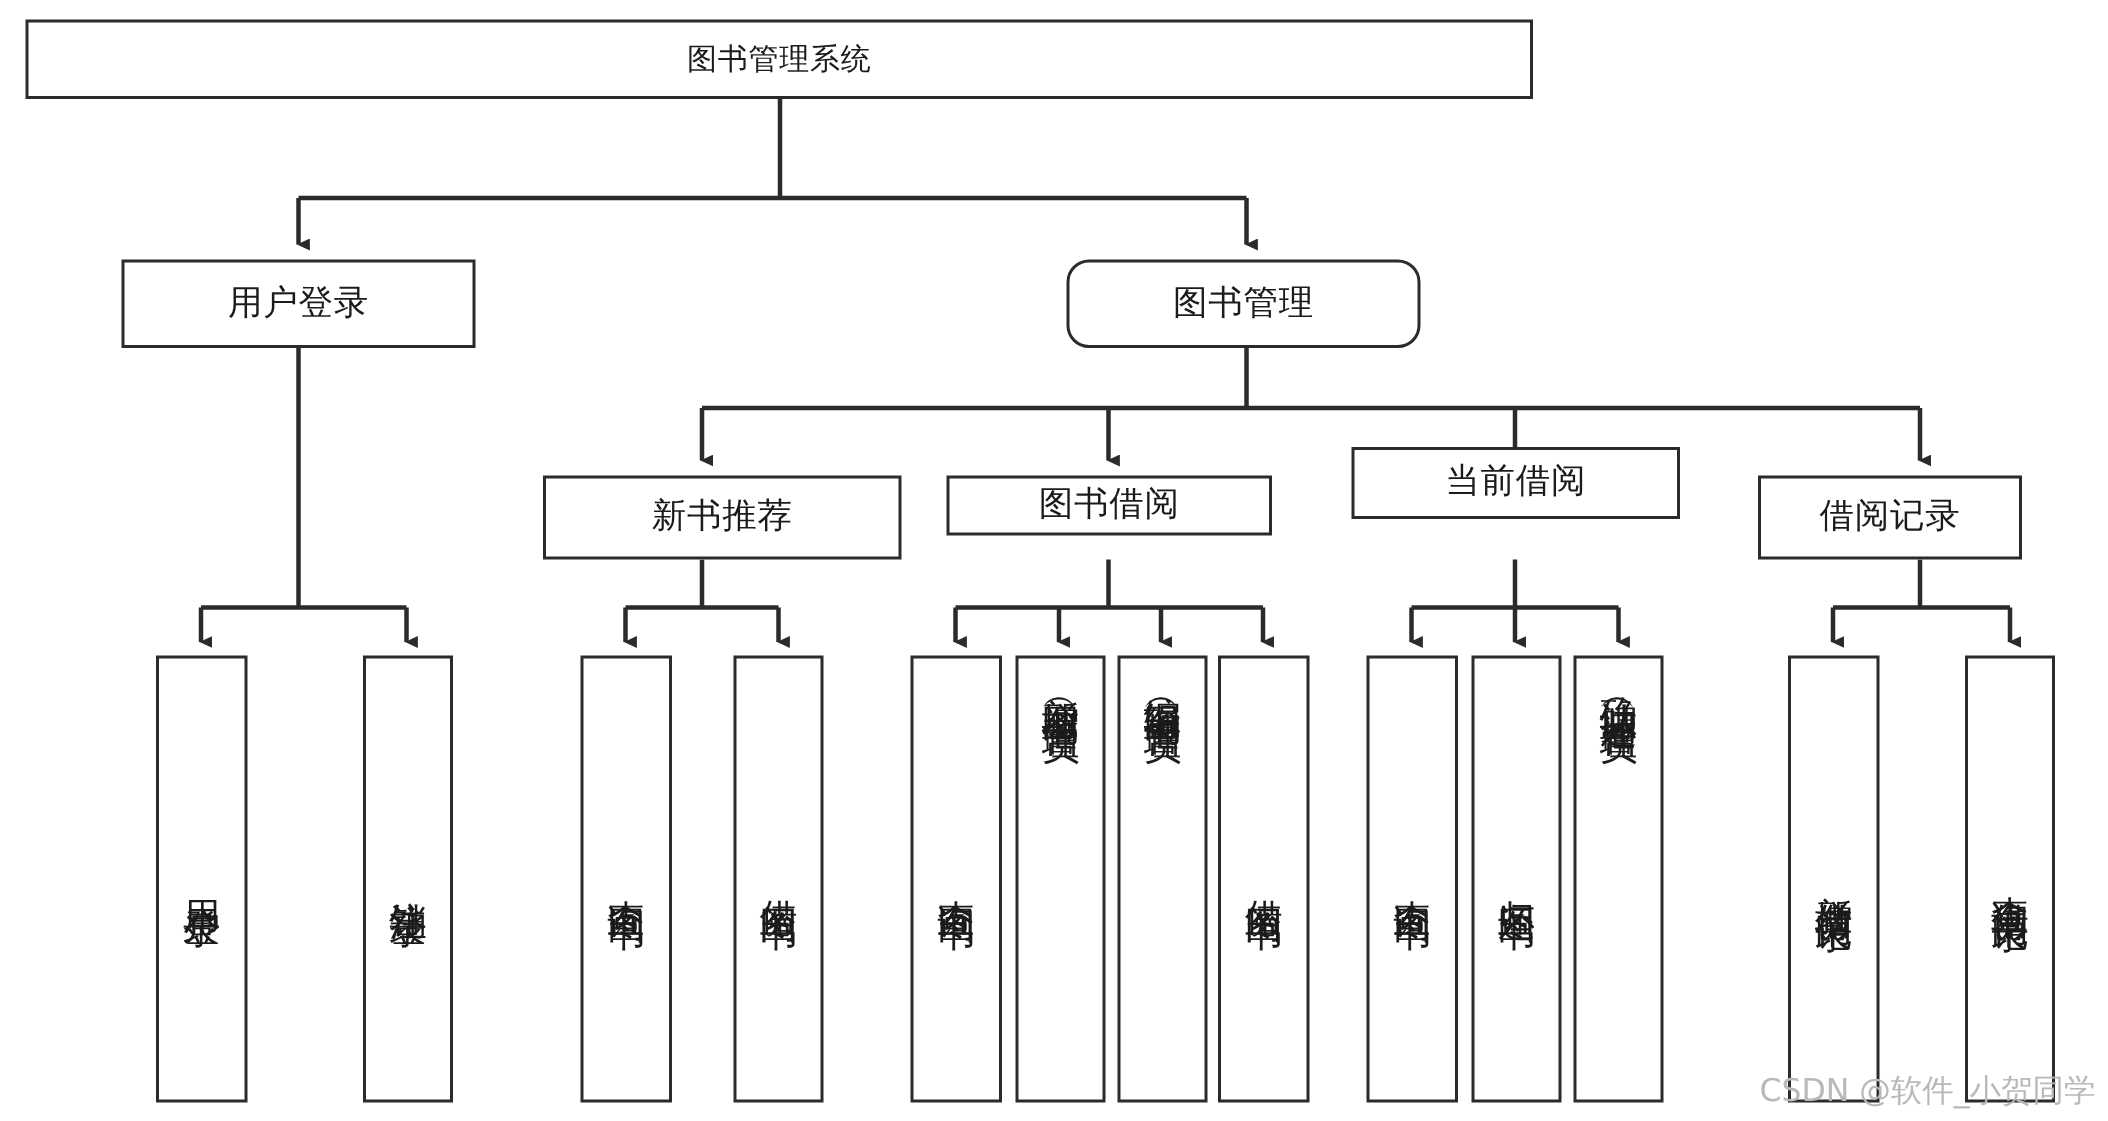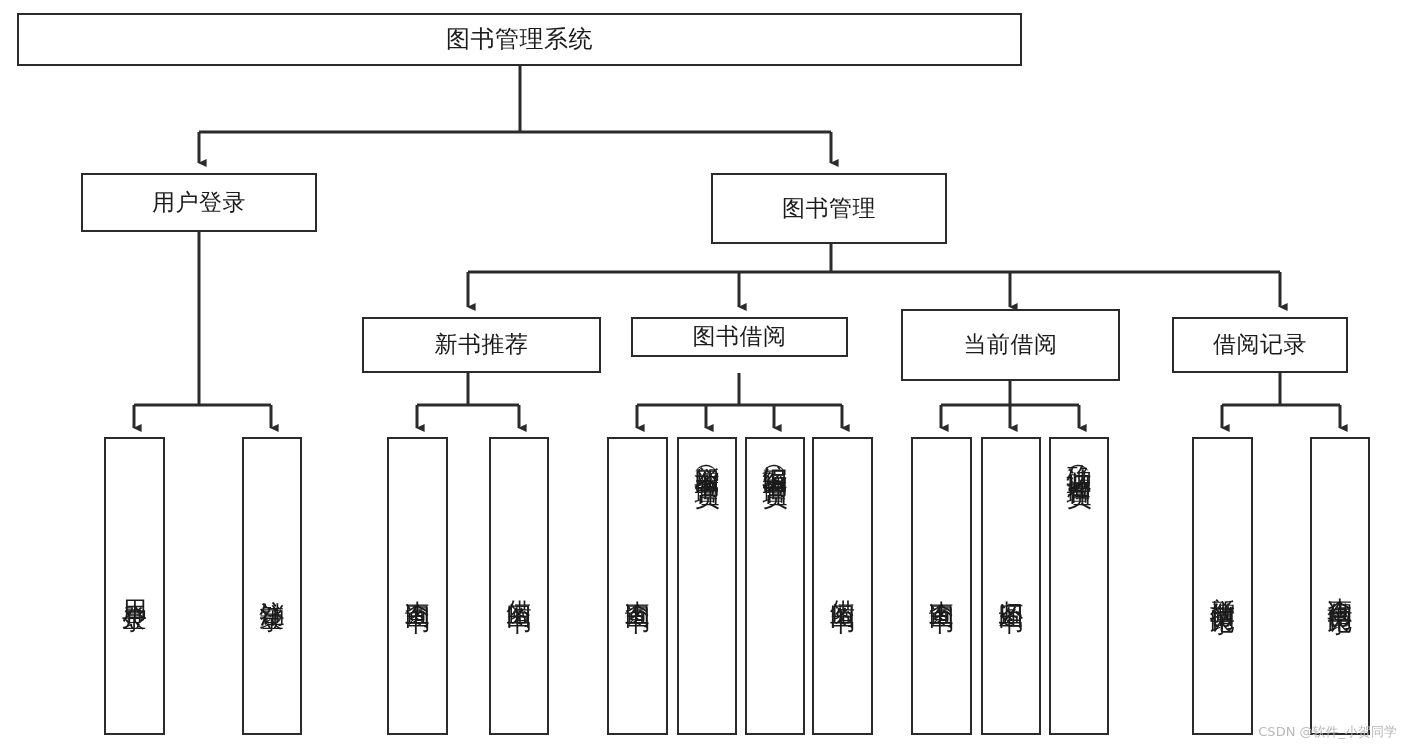--- a/index.html
+++ b/index.html
@@ -53,21 +53,21 @@
     letter-spacing: 0.5px;
   }
 
   
   .node.horizontal .node-label {
     font-size: 23px;
     writing-mode: horizontal-tb;
   }
 
   .node.root .node-label {
-    font-size: 24px;
+    font-size: 20px;
   }
 
   
   .node.vertical {
     align-items: flex-start;
     justify-content: center;
     padding-top: 6px;
   }
 
   .node.vertical .node-label {
@@ -83,21 +83,21 @@
   .node.vertical.centered {
     align-items: center;
     padding-top: 0;
   }
 
   #watermark {
     position: absolute;
     right: 8px;
     bottom: 6px;
     z-index: 5;
-    font-size: 13px;
+    font-size: 21px;
     color: #b9b9b9;
     white-space: nowrap;
     font-family: "DejaVu Sans", "Liberation Sans", sans-serif;
   }
 </style>
 </head>
 <body>
 
 <div id="diagram-canvas">
 
@@ -152,33 +152,33 @@
   </svg>
 
   <div class="node horizontal root" style="left:17px; top:13px; width:1005px; height:53px;">
     <span class="node-label">图书管理系统</span>
   </div>
 
   <div class="node horizontal" style="left:81px; top:173px; width:236px; height:59px;">
     <span class="node-label">用户登录</span>
   </div>
 
-  <div class="node horizontal" style="left:711px; top:173px; width:236px; height:71px;">
+  <div class="node horizontal" style="left:711px; top:173px; width:236px; height:59px;border-radius:15px;">
     <span class="node-label">图书管理</span>
   </div>
 
   <div class="node horizontal" style="left:362px; top:317px; width:239px; height:56px;">
     <span class="node-label">新书推荐</span>
   </div>
 
   <div class="node horizontal" style="left:631px; top:317px; width:217px; height:40px;">
     <span class="node-label">图书借阅</span>
   </div>
 
-  <div class="node horizontal" style="left:901px; top:309px; width:219px; height:72px;">
+  <div class="node horizontal" style="left:901px; top:298px; width:219px; height:48px;">
     <span class="node-label">当前借阅</span>
   </div>
 
   <div class="node horizontal" style="left:1172px; top:317px; width:176px; height:56px;">
     <span class="node-label">借阅记录</span>
   </div>
 
   <div class="node vertical centered" style="left:104px; top:437px; width:61px; height:298px;">
     <span class="node-label">用户登录</span>
   </div>

